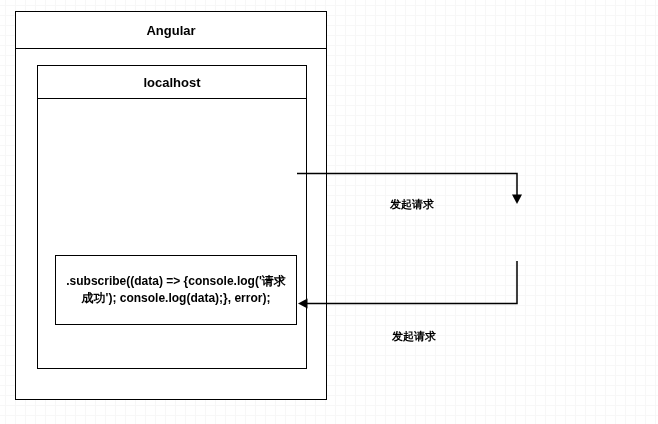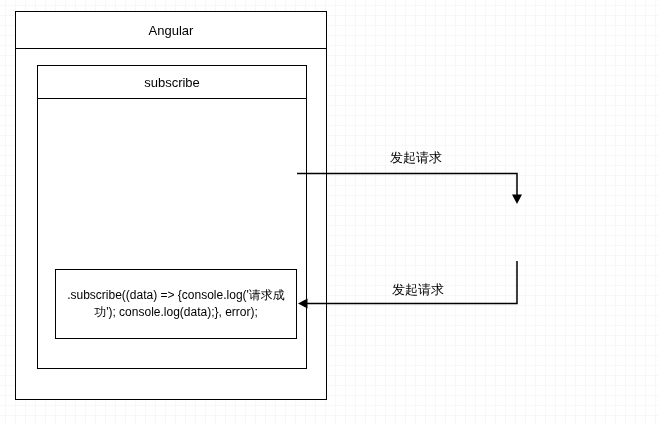--- a/index.html
+++ b/index.html
@@ -14,20 +14,21 @@
     height: 424px;
     overflow: hidden;
     background-color: #ffffff;
     background-image:
       linear-gradient(var(--grid-minor, #f7f7f7) 1px, transparent 1px),
       linear-gradient(90deg, var(--grid-minor, #f7f7f7) 1px, transparent 1px),
       linear-gradient(var(--grid-major, #e9e9e9) 1px, transparent 1px),
       linear-gradient(90deg, var(--grid-major, #e9e9e9) 1px, transparent 1px);
     background-size: 10px 10px, 10px 10px, 40px 40px, 40px 40px;
     background-position: 5px 5px;
+    font-weight: bold;
   }
   .group {
     position: absolute;
     background: var(--fill, #ffffff);
     border: 1.5px solid var(--stroke, #000000);
     box-sizing: border-box;
   }
   .group-title {
     border-bottom: 1.5px solid var(--stroke, #000000);
     display: flex;
@@ -51,52 +52,53 @@
     display: flex;
     align-items: center;
     justify-content: center;
     text-align: center;
     font-size: 12px;
     line-height: 1.45;
     color: var(--stroke, #000000);
     padding: 2px 8px;
   }
   .get-box        { left: 55px;  top: 140px; width: 242px; height: 67px; }
-  .subscribe-box  { left: 55px;  top: 269px; width: 242px; height: 70px; }
+  .subscribe-box  { left: 55px;  top: 255px; width: 242px; height: 70px; }
   .helloworld-box { left: 457px; top: 204px; width: 120px; height: 57px; font-size: 13px; }
   .arrows {
     position: absolute;
     left: 0; top: 0;
     width: 658px; height: 424px;
     z-index: 10;
     pointer-events: none;
   }
   .arrows path { stroke: var(--stroke, #000000); stroke-width: 1.5; fill: none; }
   .arrows polygon { fill: var(--stroke, #000000); stroke: none; }
   .edge-label {
     position: absolute;
     z-index: 11;
-    font-size: 13px;
+    font-size: 11px;
     color: var(--stroke, #000000);
     white-space: nowrap;
+    margin-top: 48px;
   }
   .request-label  { left: 390px; top: 149px; }
   .response-label { left: 392px; top: 281px; }
 </style>
 </head>
 <body>
 
 <div class="canvas">
 
   <div class="group angular">
     <div class="group-title">Angular</div>
   </div>
 
   <div class="group httpclient">
-    <div class="group-title">subscribe</div>
+    <div class="group-title">localhost</div>
   </div>
 
 
   <div class="node subscribe-box">
     <span>.subscribe((data) =&gt; {console.log('请求成功'); console.log(data);}, error);</span>
   </div>
 
 
 
   <svg class="arrows" viewBox="0 0 658 424" xmlns="http://www.w3.org/2000/svg">

